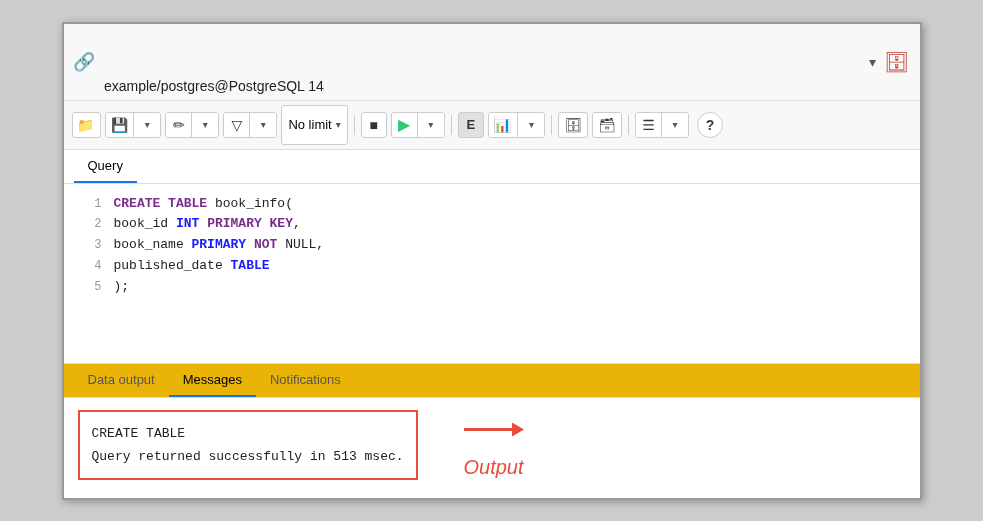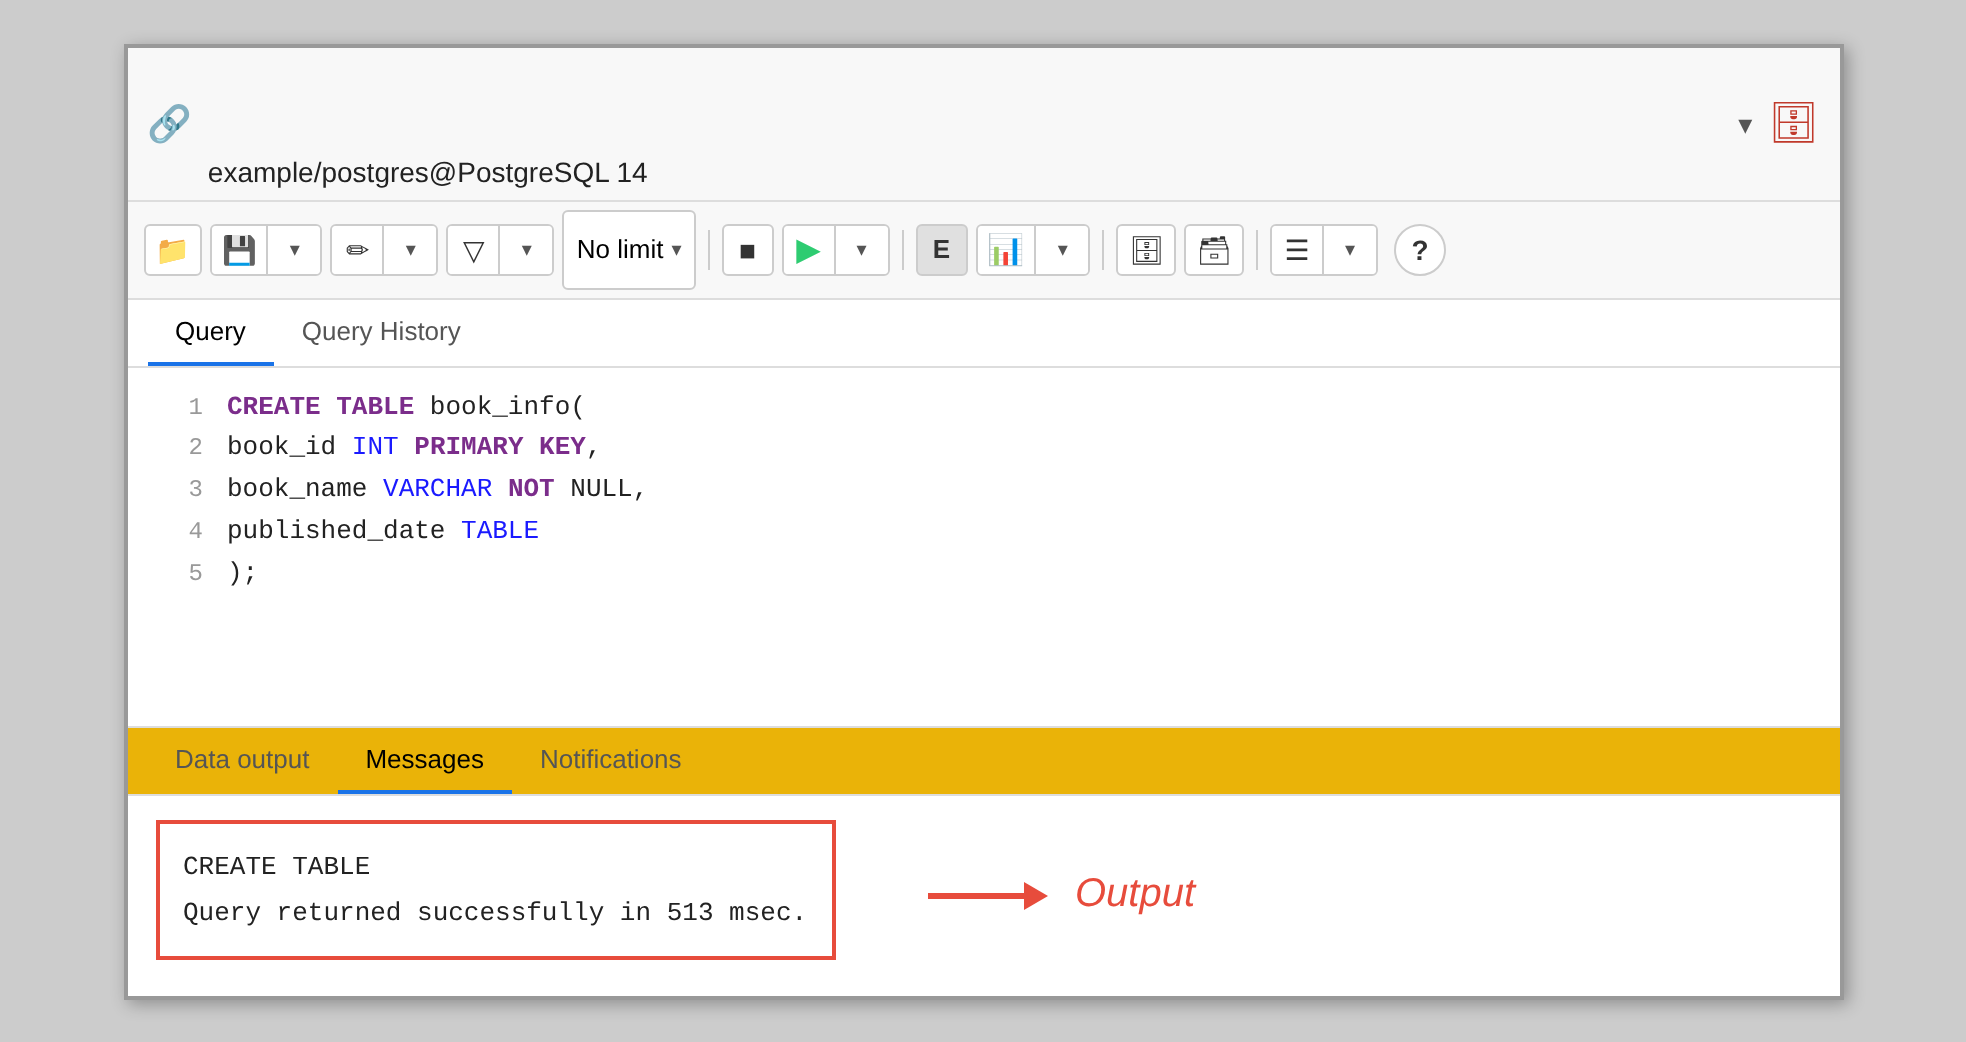--- a/index.html
+++ b/index.html
@@ -142,21 +142,21 @@
       width: 28px;
       text-align: right;
       color: #999;
       font-size: 12px;
       margin-right: 12px;
       user-select: none;
       flex-shrink: 0;
     }
     .code-content { color: #222; }
     .kw-purple { color: #7b2d8b; font-weight: bold; }
-    .kw-blue { color: #1a1aff; font-weight: normal; text-align: right; }
+    .kw-blue { color: #1a1aff; font-weight: bold; text-align: right; }
     
     .tabs-bottom {
       display: flex;
       align-items: flex-end;
       padding: 0 10px;
       border-bottom: 1px solid #ddd;
       background: #eab308;
     }
     
     .output-area {
@@ -176,20 +176,21 @@
       background: #fff;
     }
     .output-label-area {
       position: absolute;
       top: 50%;
       left: 400px;
       transform: translateY(-50%);
       display: flex;
       align-items: center;
       gap: 14px;
+      flex-direction: column;
     }
     .arrow-right {
       display: flex;
       align-items: center;
     }
     .output-label {
       font-size: 20px;
       color: #e74c3c;
       font-style: italic;
       font-family: Arial, sans-serif;
@@ -269,42 +270,39 @@
         </button>
     </div>
 
     <button class="toolbar-btn" style="margin-left:4px; border-radius:50%; font-weight:bold;">?</button>
   </div>
 
   <div class="tabs-top">
     <div class="tab active">
       <span>Query</span>
     </div>
-    <div class="tab">
-      <span>Query History</span>
-    </div>
   </div>
 
   <div class="editor-area">
     <div class="code-line">
       <span class="line-num">1</span>
       <span class="code-content">
         <span class="kw-purple">CREATE TABLE </span><span>book_info(</span>
       </span>
     </div>
     <div class="code-line">
       <span class="line-num">2</span>
       <span class="code-content">
         <span>book_id </span><span class="kw-blue">INT </span><span class="kw-purple">PRIMARY KEY</span><span>,</span>
       </span>
     </div>
     <div class="code-line">
       <span class="line-num">3</span>
       <span class="code-content">
-        <span>book_name </span><span class="kw-blue">VARCHAR </span><span class="kw-purple">NOT </span><span>NULL,</span>
+        <span>book_name </span><span class="kw-blue">PRIMARY </span><span class="kw-purple">NOT </span><span>NULL,</span>
       </span>
     </div>
     <div class="code-line">
       <span class="line-num">4</span>
       <span class="code-content">
         <span>published_date </span><span class="kw-blue">TABLE</span>
       </span>
     </div>
     <div class="code-line">
       <span class="line-num">5</span>

